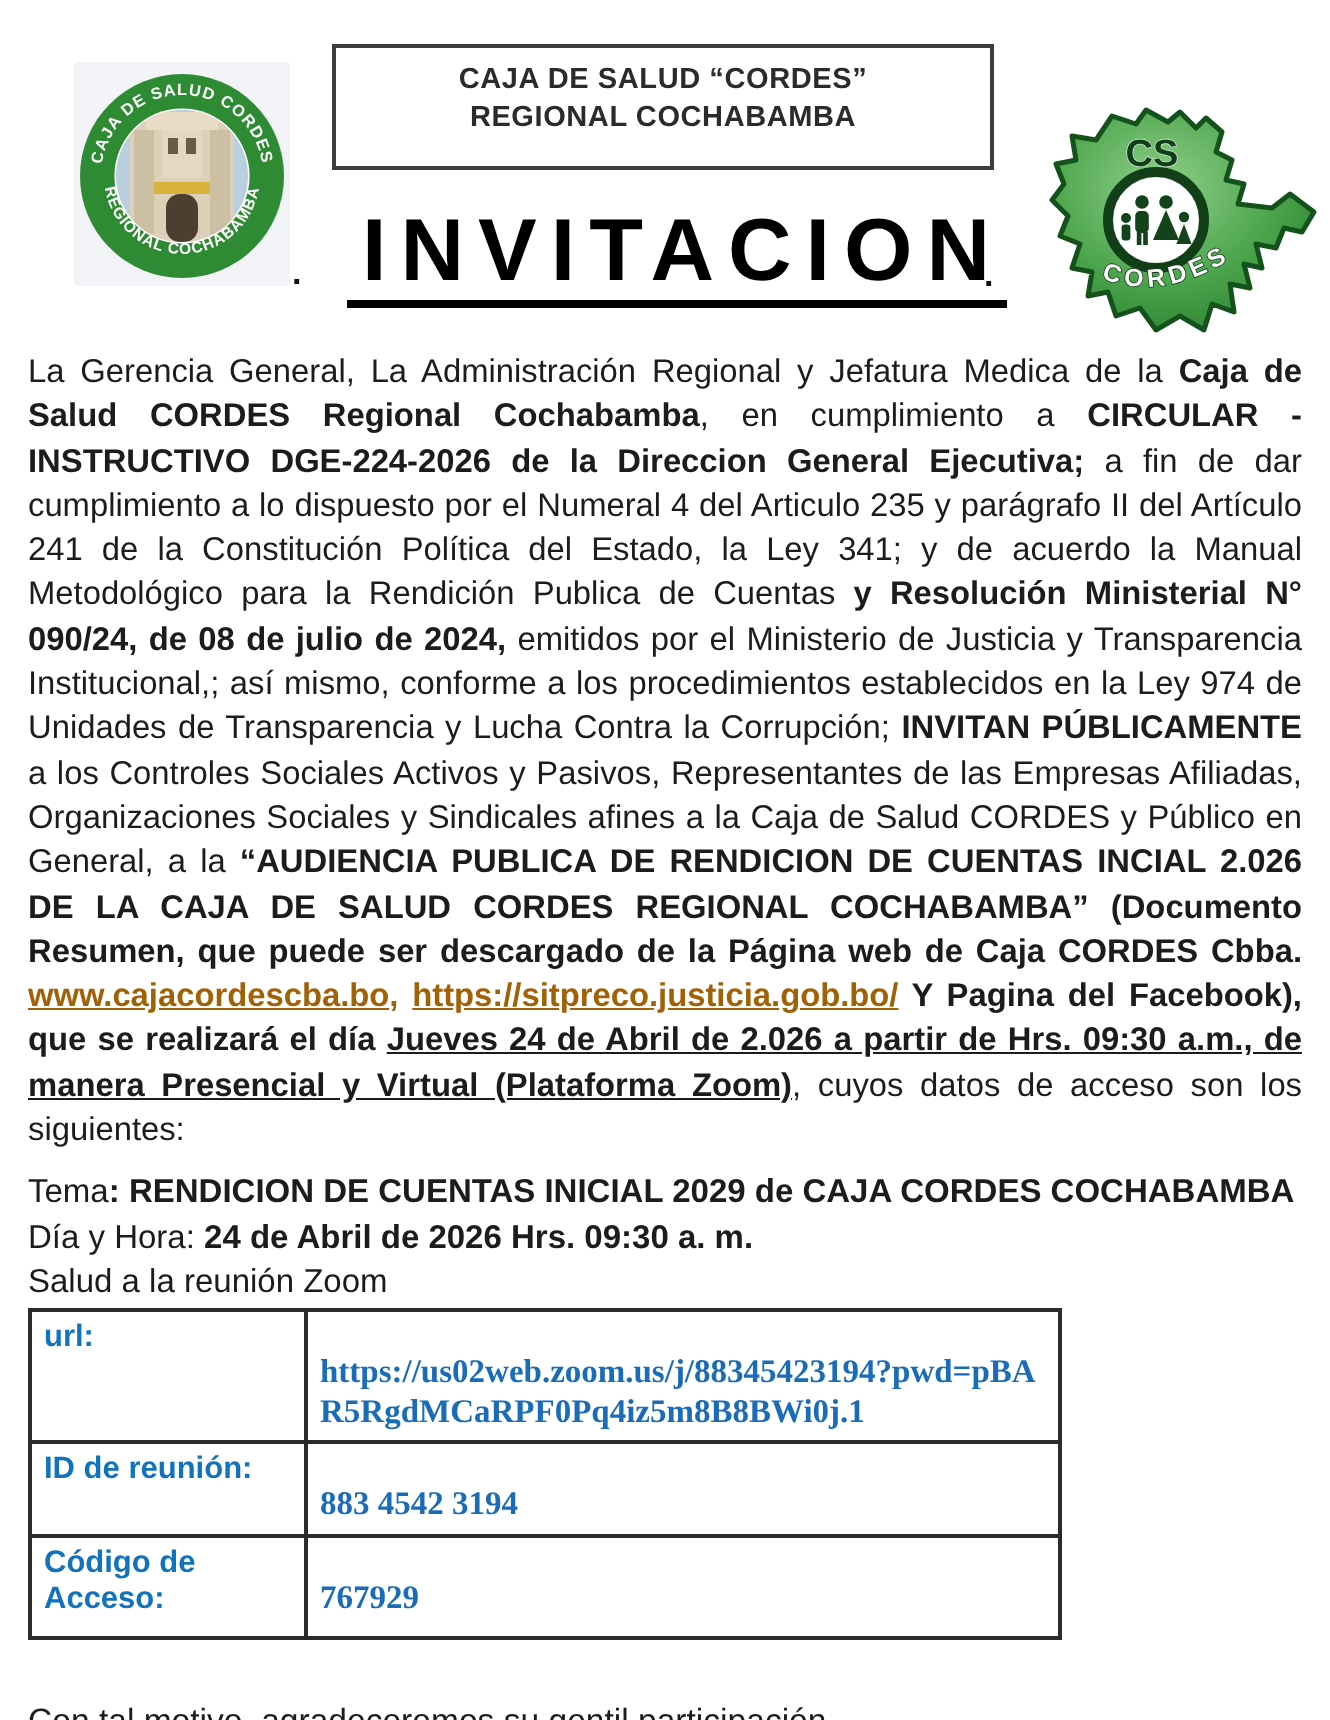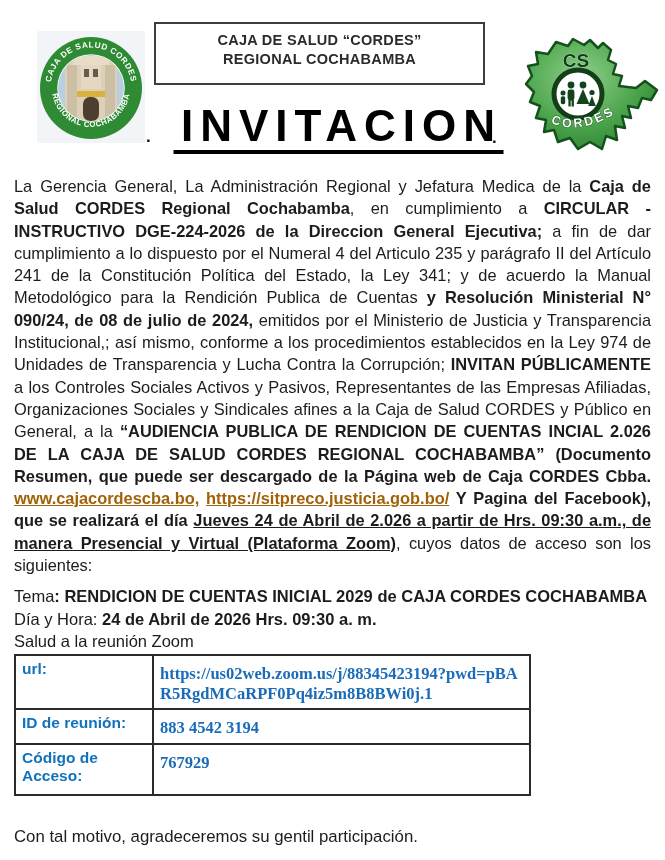--- a/index.html
+++ b/index.html
@@ -7,23 +7,23 @@
     position:relative;
     width:665px;height:860px;
     background:#ffffff;
     font-family:"Liberation Sans", sans-serif;
     color:#1c1c1c;
     overflow:hidden;
   }
   
   .hdr{position:relative;height:170px;}
   .left-logo{position:absolute;left:37px;top:31px;width:108px;height:112px;}
-  .right-logo{position:absolute;left:518px;top:36px;width:142px;height:118px;}
+  .right-logo{position:absolute;left:518px;top:52px;width:142px;height:118px;}
   .org-box{
-    position:absolute;left:154px;top:22px;width:331px;height:63px;
+    position:absolute;left:166px;top:22px;width:331px;height:63px;
     border:2px solid #3d3d3d;box-sizing:border-box;
     text-align:center;padding-top:7px;
   }
   .org-box div{
     font-size:14.5px;font-weight:bold;color:#2b2b2b;line-height:19px;letter-spacing:.3px;
   }
   .title-wrap{position:absolute;left:calc(50% + 6px);top:104px;transform:translateX(-50%);}
   .title{
     display:inline-block;
     font-size:44px;line-height:44px;font-weight:bold;color:#000;
@@ -58,21 +58,21 @@
     vertical-align:top;
   }
   td.lbl{
     width:124px;
     font-size:15.5px;font-weight:bold;color:#1273bd;
     padding:4px 6px 5px 6px;
   }
   td.val{
     font-family:"Liberation Serif", serif;
     font-size:16.5px;font-weight:bold;color:#1a6cb8;
-    padding:8px 6px 5px 6px;
+    padding:20px 6px 5px 6px;
     word-break:break-all;line-height:19.5px;
   }
   td.val .lnk2{color:#1a6cb8;cursor:pointer;}
   tr.r3 td{padding-bottom:9px;}
   
   .footer{margin-top:30px;}
   .footer p{margin:0;font-size:16.8px;line-height:21px;}
   .footer p + p{margin-top:11px;}
 </style>
 </head>

